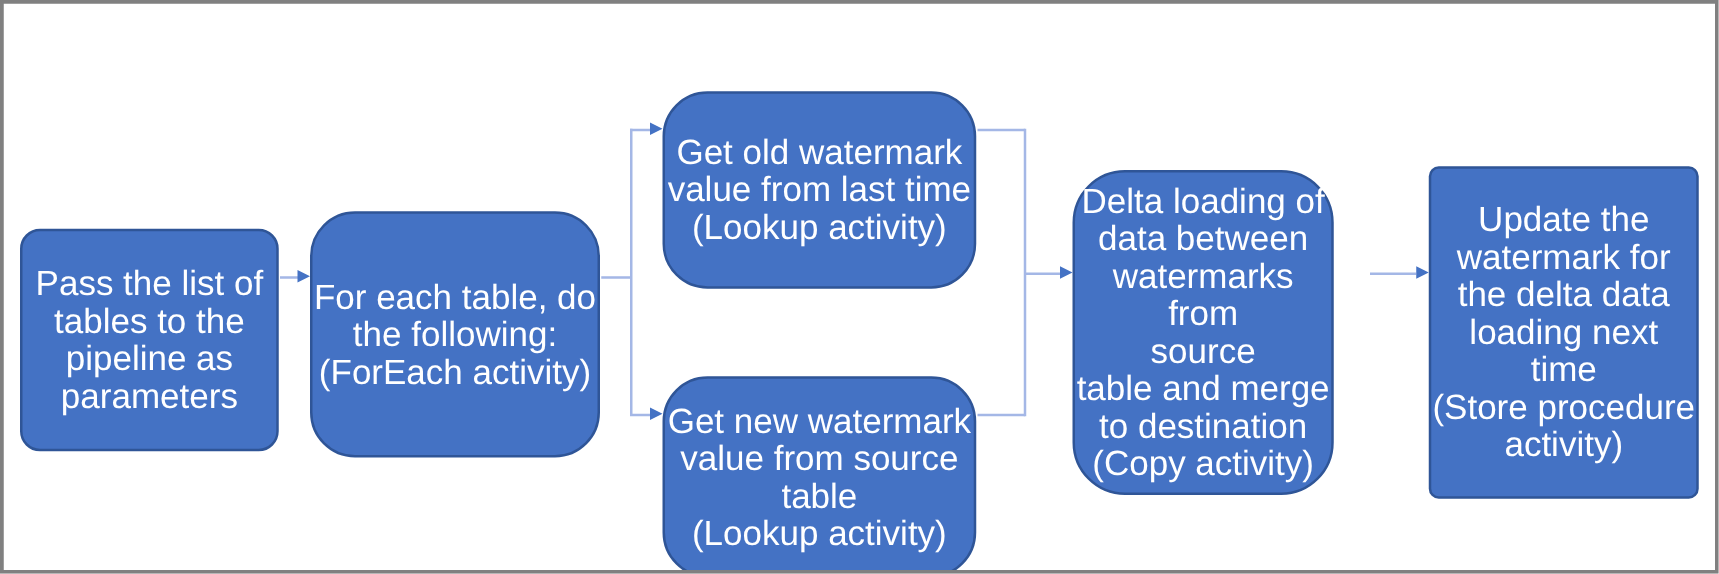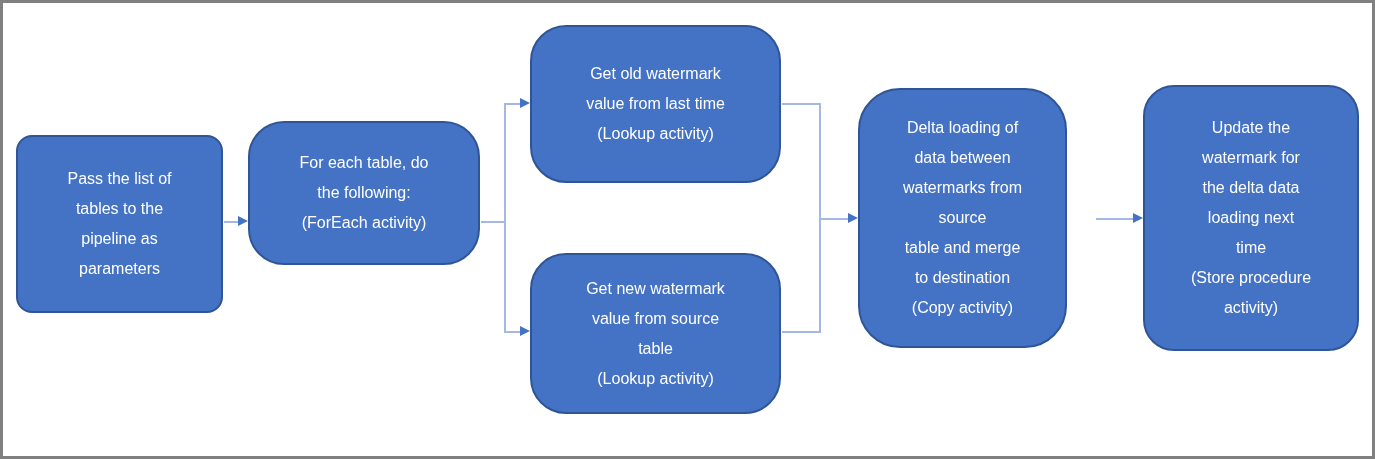--- a/index.html
+++ b/index.html
@@ -26,31 +26,32 @@
 
   .node {
     position: absolute;
     background: var(--node-fill);
     border: 2px solid var(--node-border);
     color: var(--text-color);
     display: flex;
     align-items: center;
     justify-content: center;
     text-align: center;
-    font-size: 16px;
+    font-size: 28px;
     line-height: 30px;
+    margin-top: 48px;
   }
   .node .label { white-space: pre-line; }
 
   .n1 { left: 13px;   top: 132px; width: 207px; height: 178px; border-radius: 16px; }
-  .n2 { left: 245px;  top: 118px; width: 232px; height: 144px; border-radius: 36px; }
+  .n2 { left: 245px;  top: 118px; width: 232px; height: 197px; border-radius: 36px; }
   .n3 { left: 527px;  top: 22px;  width: 251px; height: 158px; border-radius: 36px; }
   .n4 { left: 527px;  top: 250px; width: 251px; height: 161px; border-radius: 36px; }
   .n5 { left: 855px;  top: 85px;  width: 209px; height: 260px; border-radius: 42px; }
-  .n6 { left: 1140px; top: 82px;  width: 216px; height: 266px; border-radius: 31px; }
+  .n6 { left: 1140px; top: 82px;  width: 216px; height: 266px; border-radius: 8px; }
 
   .line {
     position: absolute;
     background: var(--connector-color);
   }
   .line.h { height: 1.5px; }
   .line.v { width: 1.5px; }
 
   .arrowhead {
     position: absolute;

